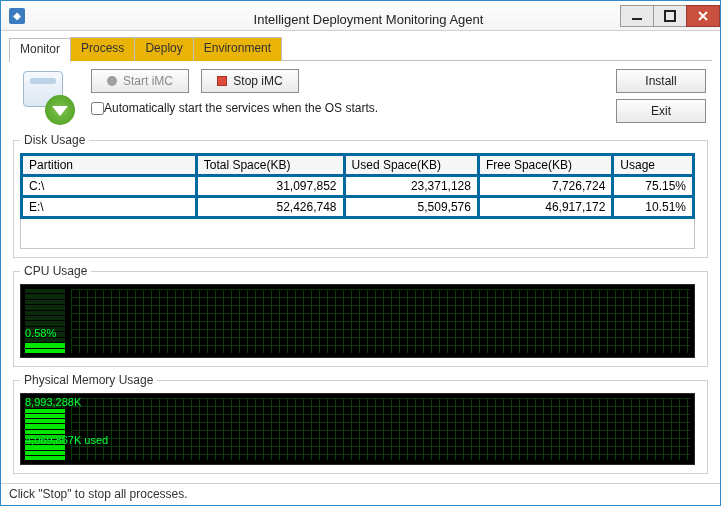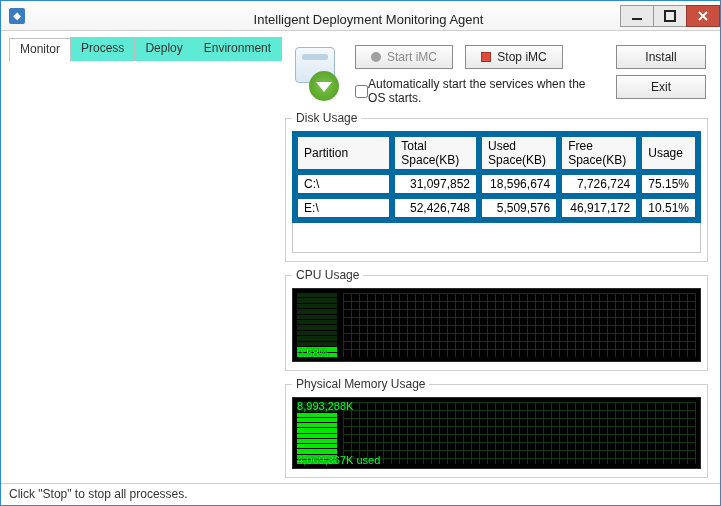--- a/index.html
+++ b/index.html
@@ -6,57 +6,57 @@
 body { background: #fff; width: 721px; height: 506px; overflow: hidden; }
 .window { width: 721px; height: 506px; border: 1px solid #2c8cc9; background: #fff; display: flex; flex-direction: column; }
 .titlebar { height: 30px; background: linear-gradient(#fff,#f4f4f4); border-bottom: 1px solid #d0d0d0; display: flex; align-items: center; position: relative; }
 .titlebar .appicon { width: 16px; height: 16px; margin-left: 8px; background: #3b7bbf; border-radius: 2px; display:flex; align-items:center; justify-content:center; color:#fff; font-size:10px;}
 .titlebar .title { position:absolute; left:16px; right:0; text-align:center; font-size: 13px; color: #222; pointer-events:none;margin-top:8px;}
 .winbtns { margin-left: auto; display: flex; height: 22px; }
 .winbtn { width: 34px; height: 22px; border: 1px solid #9a9a9a; background: #e9e9e9; display:flex; align-items:center; justify-content:center; margin-left:-1px; }
 .winbtn:first-child{margin-left:0;}
 .winbtn.close { background: #c94f3e; color:#fff; border-color:#9a3a2e;}
 .winbtn svg { display:block; }
-.content { flex:1; padding: 6px 8px 0 8px; display:flex; }
+.content { flex:1; padding: 6px 8px 0 8px; display:flex; flex-direction:column; }
 .tabs { display:flex; border-bottom:1px solid #bfbfbf; height:24px; }
-.tab { padding: 3px 10px; border:1px solid #bfbfbf; border-bottom:none; background:#5eead4; margin-right:-1px; height:24px; color:#333; cursor:pointer;}
+.tab { padding: 3px 10px; border:1px solid #bfbfbf; border-bottom:none; background:#eab308; margin-right:-1px; height:24px; color:#333; cursor:pointer;}
 .tab.active { background:#fff; position:relative; top:1px; height:24px;}
 .tabbody { border-top:none; padding-top:8px; flex:1;}
 .toprow { display:flex; align-items:flex-start; gap:10px; padding-left:8px; }
 .bigicon { width: 64px; height: 58px; position:relative; }
 .bigicon .box { position:absolute; left:6px; top:2px; width:40px; height:36px; background:linear-gradient(#f5f9fd,#dce8f3); border:1px solid #9eb8cf; border-radius:4px;}
 .bigicon .box::after{content:"";position:absolute;left:6px;right:6px;top:6px;height:6px;background:#bcd3e6;border-radius:2px;}
 .bigicon .arrow { position:absolute; right:6px; bottom:2px; width:30px; height:30px; border-radius:50%; background:radial-gradient(#7ec24b,#4a9b1e); display:flex; align-items:center; justify-content:center;}
 .bigicon .arrow::after{content:"";width:0;height:0;border-left:8px solid transparent;border-right:8px solid transparent;border-top:10px solid #fff; transform: translateY(1px);}
 .ctrlcol { display:flex; flex-direction:column; gap:8px; }
 .btnrow { display:flex; gap:12px; }
 .btn { min-width:98px; height:24px; border:1px solid #8b8b8b; background:linear-gradient(#fdfdfd,#e9e9e9); display:flex; align-items:center; justify-content:center; gap:6px; padding:0 10px; color:#222; cursor:pointer;}
 .btn.disabled { color:#8a8a8a; cursor:default;}
 .btn .dot{width:10px;height:10px;border-radius:50%;}
 .btn .dot.grey{background:#a0a0a0;}
 .btn .sq{width:10px;height:10px;background:#e04a3a;border:1px solid #a63427;}
 .chkrow{display:flex; align-items:center; gap:0; color:#222;}
 .chkrow input{width:13px;height:13px;}
 .rightbtns{margin-left:auto; display:flex; flex-direction:column; gap:6px; padding-right:6px;}
 .rightbtns .btn{min-width:90px;}
-fieldset { border:1px solid #cfcfcf; margin:6px 4px 0 4px; padding:6px 6px 8px 6px;}
+fieldset { border:1px solid #cfcfcf; margin:6px 4px 0 4px; padding:6px 12px 8px 6px;}
 legend { padding:0 4px; color:#333; }
 table { width:100%; border-collapse:collapse; background:#fff;}
-th, td { border:6px solid #0369a1; padding:2px 6px; font-size:12px; height:19px;}
+th, td { border:3px solid #0369a1; padding:2px 6px; font-size:12px; height:19px;}
 th { background:#f7f7f7; text-align:left; font-weight:normal;}
 td.num { text-align:right;border-radius:6px;}
 .tablewrap{background:#fff;}
 .tablewrap .filler{height:30px; border:1px solid #c8c8c8; border-top:none;}
 .monitor { background:#000; border:1px solid #2a2a2a; height:74px; position:relative; overflow:hidden;}
 .monitor.mem { height:72px;}
 .bars { position:absolute; left:4px; top:4px; bottom:4px; width:40px; display:flex; flex-direction:column-reverse; gap:1px;}
 .bars .bar{flex:1; background:#00e700;}
 .bars .bar.off{background:#0b2a0b;}
 .grid { position:absolute; left:50px; right:4px; top:4px; bottom:4px; background-image: linear-gradient(#0b3a0b 1px, transparent 1px), linear-gradient(90deg,#0b3a0b 1px, transparent 1px); background-size: 8px 8px;}
-.readout { position:absolute; left:4px; bottom:2px; color:#00ff3a; font-size:11px; text-shadow:0 0 2px #003300;}
+.readout { position:absolute; left:4px; bottom:18px; color:#00ff3a; font-size:11px; text-shadow:0 0 2px #003300;}
 .readout.top { bottom:auto; top:2px;}
 .statusbar { height:22px; border-top:1px solid #d0d0d0; padding:3px 8px; color:#333; font-size:12px;}
 </style>
 </head>
 <body>
 
 <div class="window">
   <div class="titlebar">
     <div class="appicon">◆</div>
     <div class="title">Intelligent Deployment Monitoring Agent</div>
@@ -130,21 +130,21 @@
             <th style="width:22%">Total Space(KB)</th>
             <th style="width:20%">Used Space(KB)</th>
             <th style="width:20%">Free Space(KB)</th>
             <th style="width:12%">Usage</th>
           </tr>
               </thead>
           <tbody>
             <tr>
               <td>C:\</td>
               <td class="num">31,097,852</td>
-              <td class="num">18,596,674</td>
+              <td class="num">23,371,128</td>
               <td class="num">7,726,724</td>
               <td class="num">75.15%</td>
             </tr>
             <tr>
               <td>E:\</td>
               <td class="num">52,426,748</td>
               <td class="num">5,509,576</td>
               <td class="num">46,917,172</td>
               <td class="num">10.51%</td>
             </tr>

